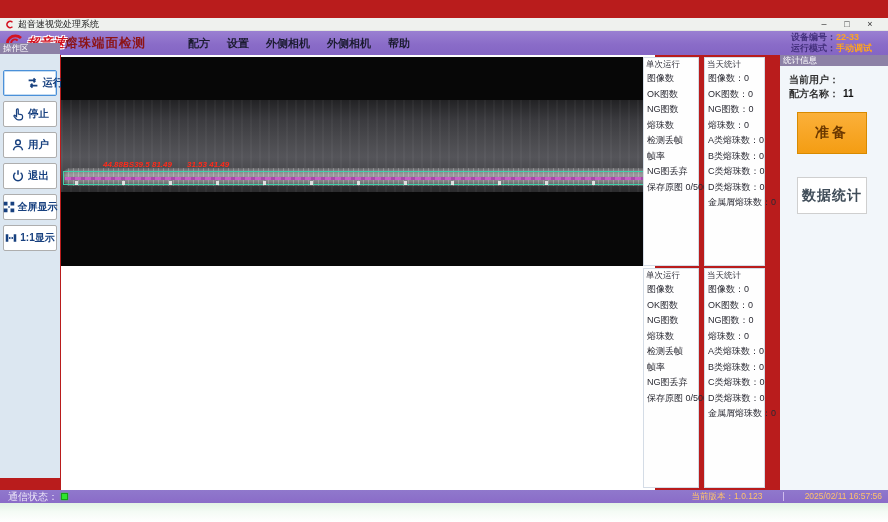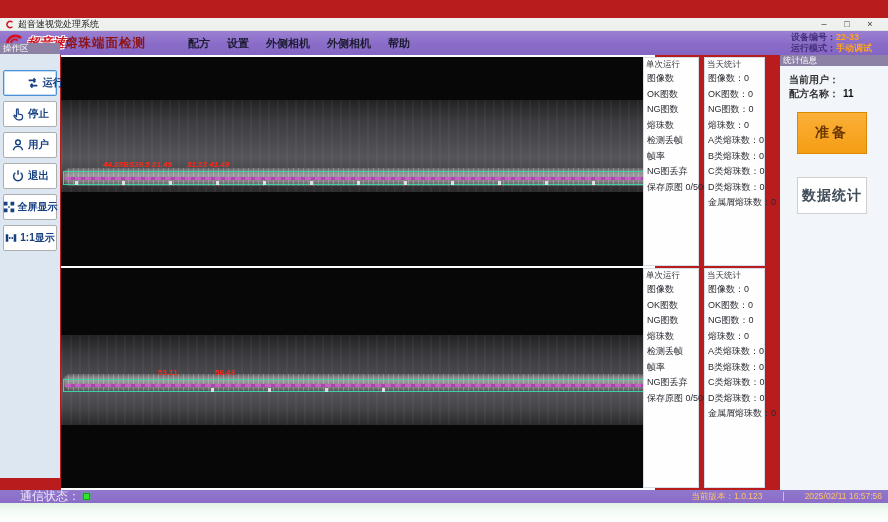--- a/index.html
+++ b/index.html
@@ -98,21 +98,21 @@
                  background:linear-gradient(180deg,#fbb03a,#f49d13); border:1px solid #d88a00;
                  color:#6b3800; font-size:14px; font-weight:bold; letter-spacing:3px;
                  display:flex; align-items:center; justify-content:center; cursor:pointer; }
   .data-btn { position:absolute; left:17px; top:122px; width:70px; height:37px; background:#fff;
               border:1px solid #cfcfcf; color:#3f4c58; font-size:14px; font-weight:bold; letter-spacing:1px;
               display:flex; align-items:center; justify-content:center; cursor:pointer; }
 
   
   .statusbar { position:absolute; left:0; top:490px; width:888px; height:13px;
                background:linear-gradient(180deg,#9078cc,#8a6cc8); display:flex; align-items:center; }
-  .comm-label { color:#ece6f8; font-size:12px; margin-left:20px; line-height:13px; }
+  .comm-label { color:#ece6f8; font-size:10px; margin-left:8px; line-height:13px; }
   .led { width:7px; height:7px; background:#2ee62e; border:1px solid #17a017; margin-left:3px;
          box-shadow:0 0 2px #2ee62e; }
   .sb-right { margin-left:auto; margin-right:6px; display:flex; gap:20px; font-size:8.5px;
               color:#ffc36b; line-height:13px; }
   .sb-right .sep { color:#e6d6f8; }
   .bottom-strip { position:absolute; left:0; top:503px; width:888px; height:19px;
               background:linear-gradient(180deg,#e2f2e4 0%,#f4fbf5 45%,#ffffff 100%); }
 </style>
 </head>
 <body>
@@ -225,29 +225,20 @@
     <div class="viewport" id="vp1">
       <div class="surface"></div>
       <div class="bead"></div>
       <div class="bead-rect"></div>
       <div class="bead-line"></div>
       <div class="ticks"></div>
       <span class="anno anno-a">44.88BS39.5 81.49</span>
       <span class="anno anno-b">31.53 41.49</span>
     </div>
 
-    <div class="viewport" id="vp2">
-      <div class="surface"></div>
-      <div class="bead"></div>
-      <div class="bead-rect"></div>
-      <div class="bead-line"></div>
-      <div class="ticks"></div>
-      <span class="anno anno-a">53.11</span>
-      <span class="anno anno-b">56.43</span>
-    </div>
 
   </div>
 
   <div class="stats-col">
 
     <div class="stats-pair" id="pair1">
       <div class="groupbox gb-single">
         <span class="gb-title">单次运行</span>
         <div>
 

